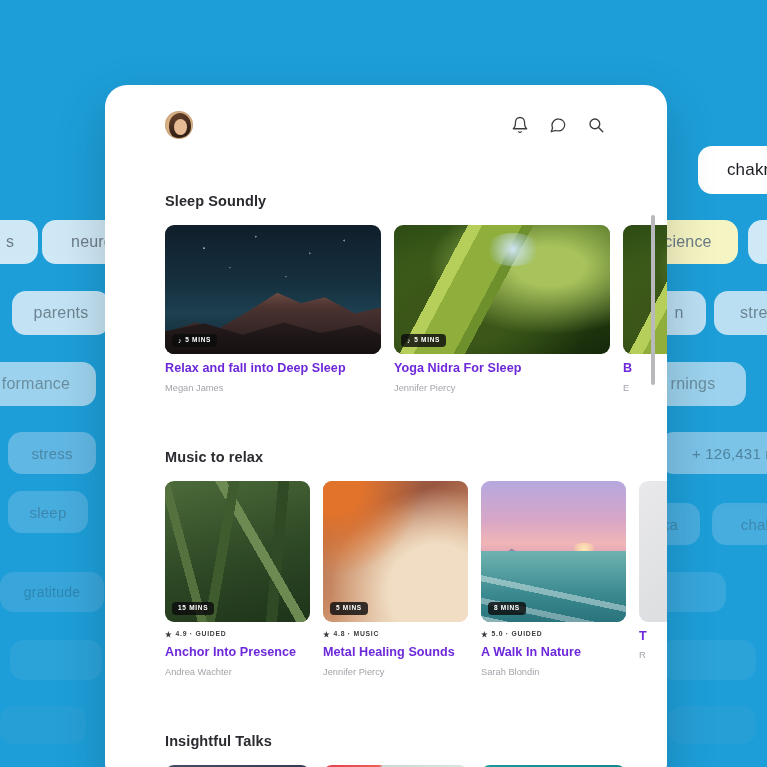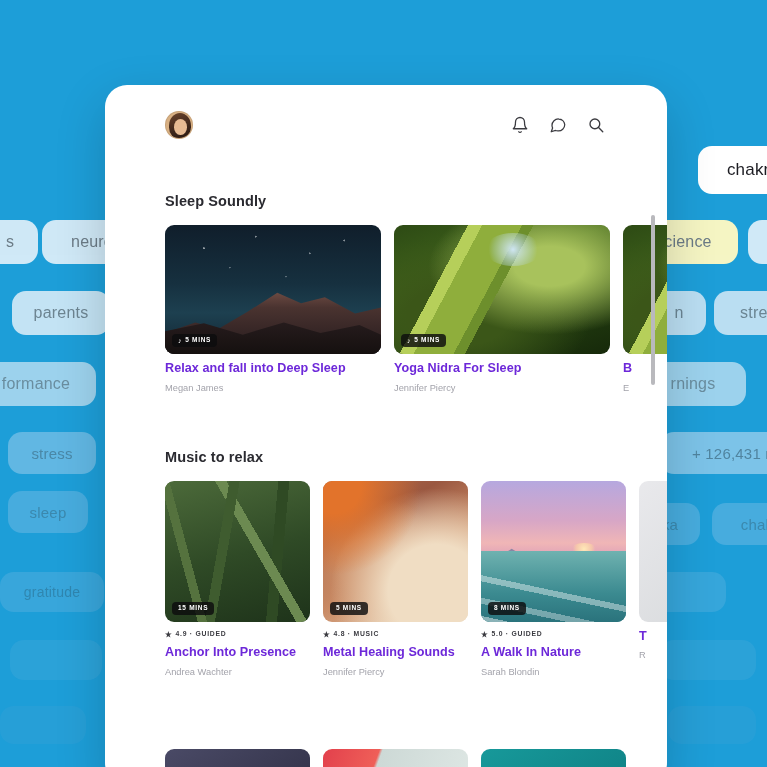--- a/index.html
+++ b/index.html
@@ -389,20 +389,21 @@
             <div class="card-sq">
               <div class="thumb">
                 <div class="art-faint"></div>
               </div>
               <div class="card-title">T</div>
               <div class="card-author">R</div>
             </div>
           </div>
         </div>
         <div class="section" style="padding-top: 56px;">
+          <div class="section-title">Insightful Talks</div>
           <div id="talks-row">
             <div class="talk-thumb">
               <div class="art-navy"></div>
             </div>
             <div class="talk-thumb">
               <div class="art-red"></div>
             </div>
             <div class="talk-thumb">
               <div class="art-teal"></div>
             </div>

